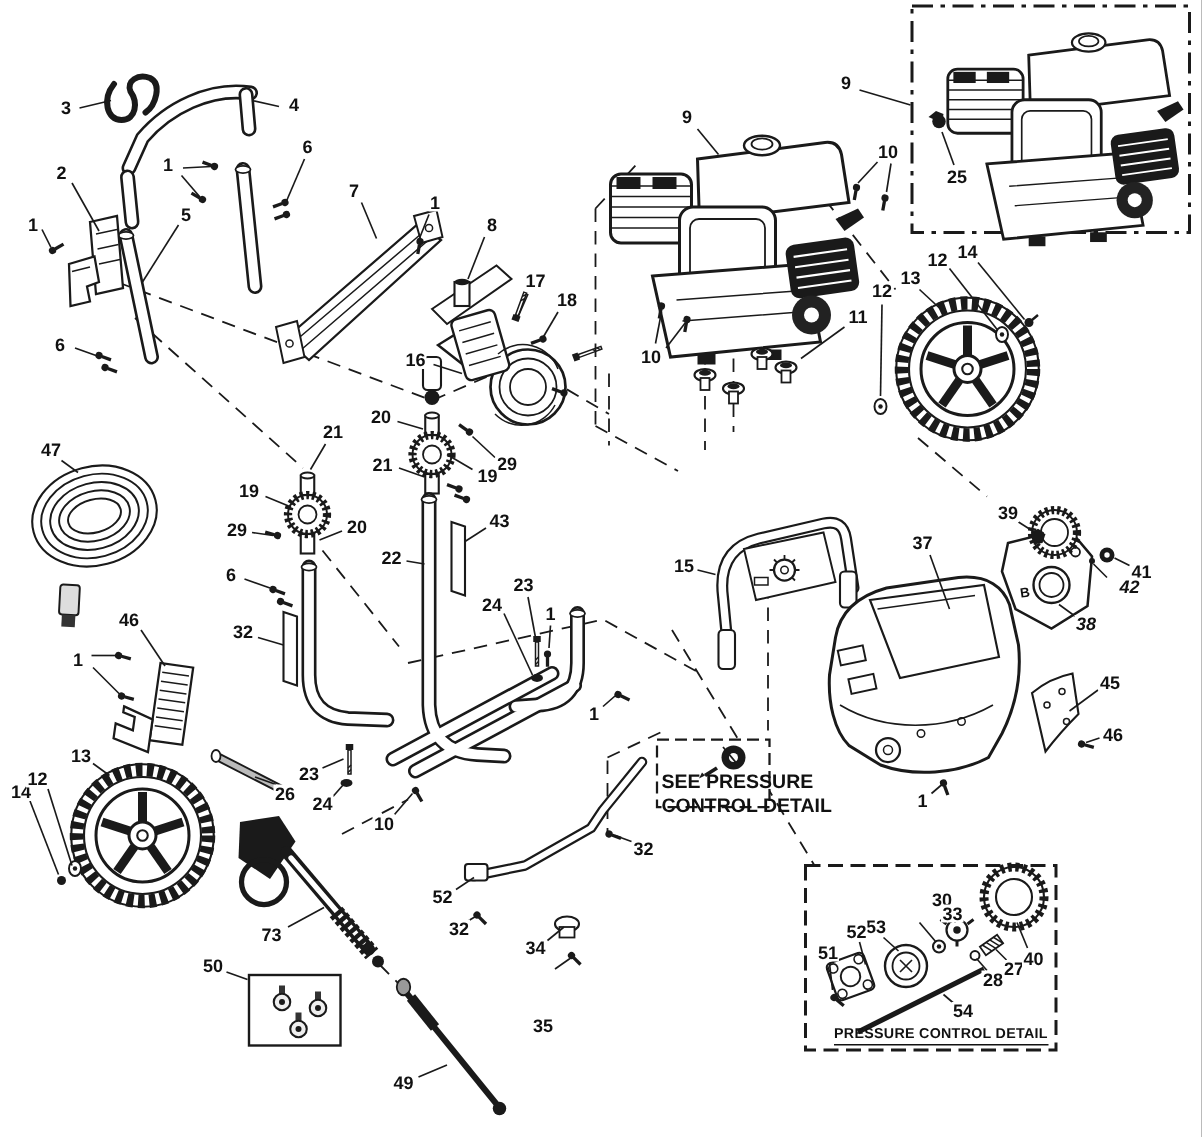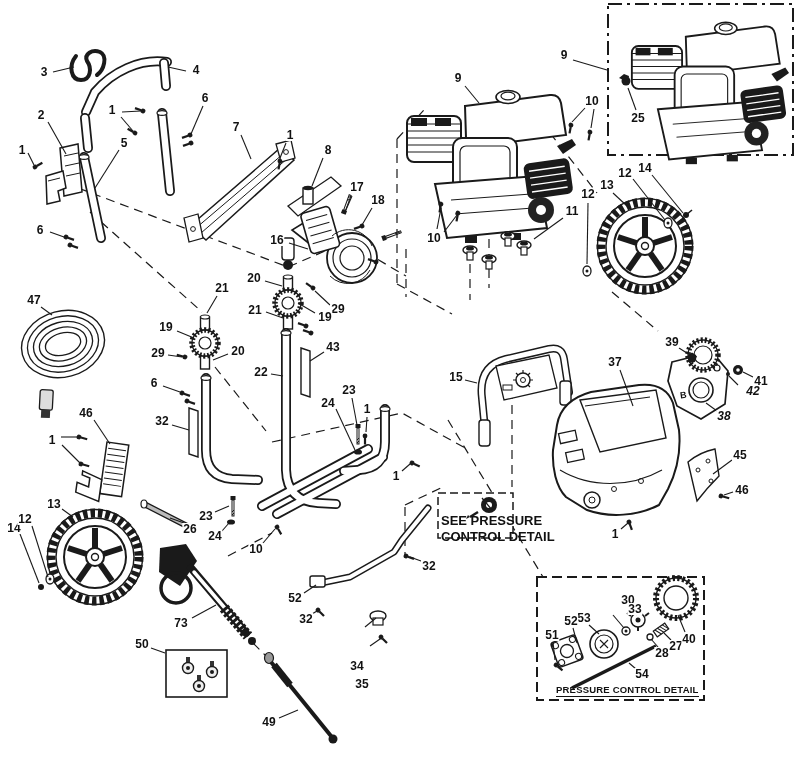--- a/index.html
+++ b/index.html
@@ -552,21 +552,21 @@
     <div class="callout" style="left: 54px; top: 504px;">13</div>
     <div class="callout" style="left: 190px; top: 529px;">26</div>
     <div class="callout" style="left: 206px; top: 516px;">23</div>
     <div class="callout" style="left: 215px; top: 536px;">24</div>
     <div class="callout" style="left: 256px; top: 549px;">10</div>
     <div class="callout" style="left: 181px; top: 623px;">73</div>
     <div class="callout" style="left: 142px; top: 644px;">50</div>
     <div class="callout" style="left: 269px; top: 722px;">49</div>
     <div class="callout" style="left: 295px; top: 598px;">52</div>
     <div class="callout" style="left: 306px; top: 619px;">32</div>
-    <div class="callout" style="left: 357px; top: 632px; margin-top: 34px;">34</div>
+    <div class="callout" style="left: 357px; top: 632px;">34</div>
     <div class="callout" style="left: 362px; top: 684px;">35</div>
     <div class="callout" style="left: 429px; top: 566px;">32</div>
     <div class="callout" style="left: 456px; top: 377px;">15</div>
     <div class="callout" style="left: 615px; top: 362px;">37</div>
     <div class="callout" style="left: 672px; top: 342px;">39</div>
     <div class="callout" style="left: 761px; top: 381px;">41</div>
     <div class="callout" style="left: 753px; top: 391px; font-style: italic;">42</div>
     <div class="callout" style="left: 724px; top: 416px; font-style: italic;">38</div>
     <div class="callout" style="left: 740px; top: 455px;">45</div>
     <div class="callout" style="left: 742px; top: 490px;">46</div>

